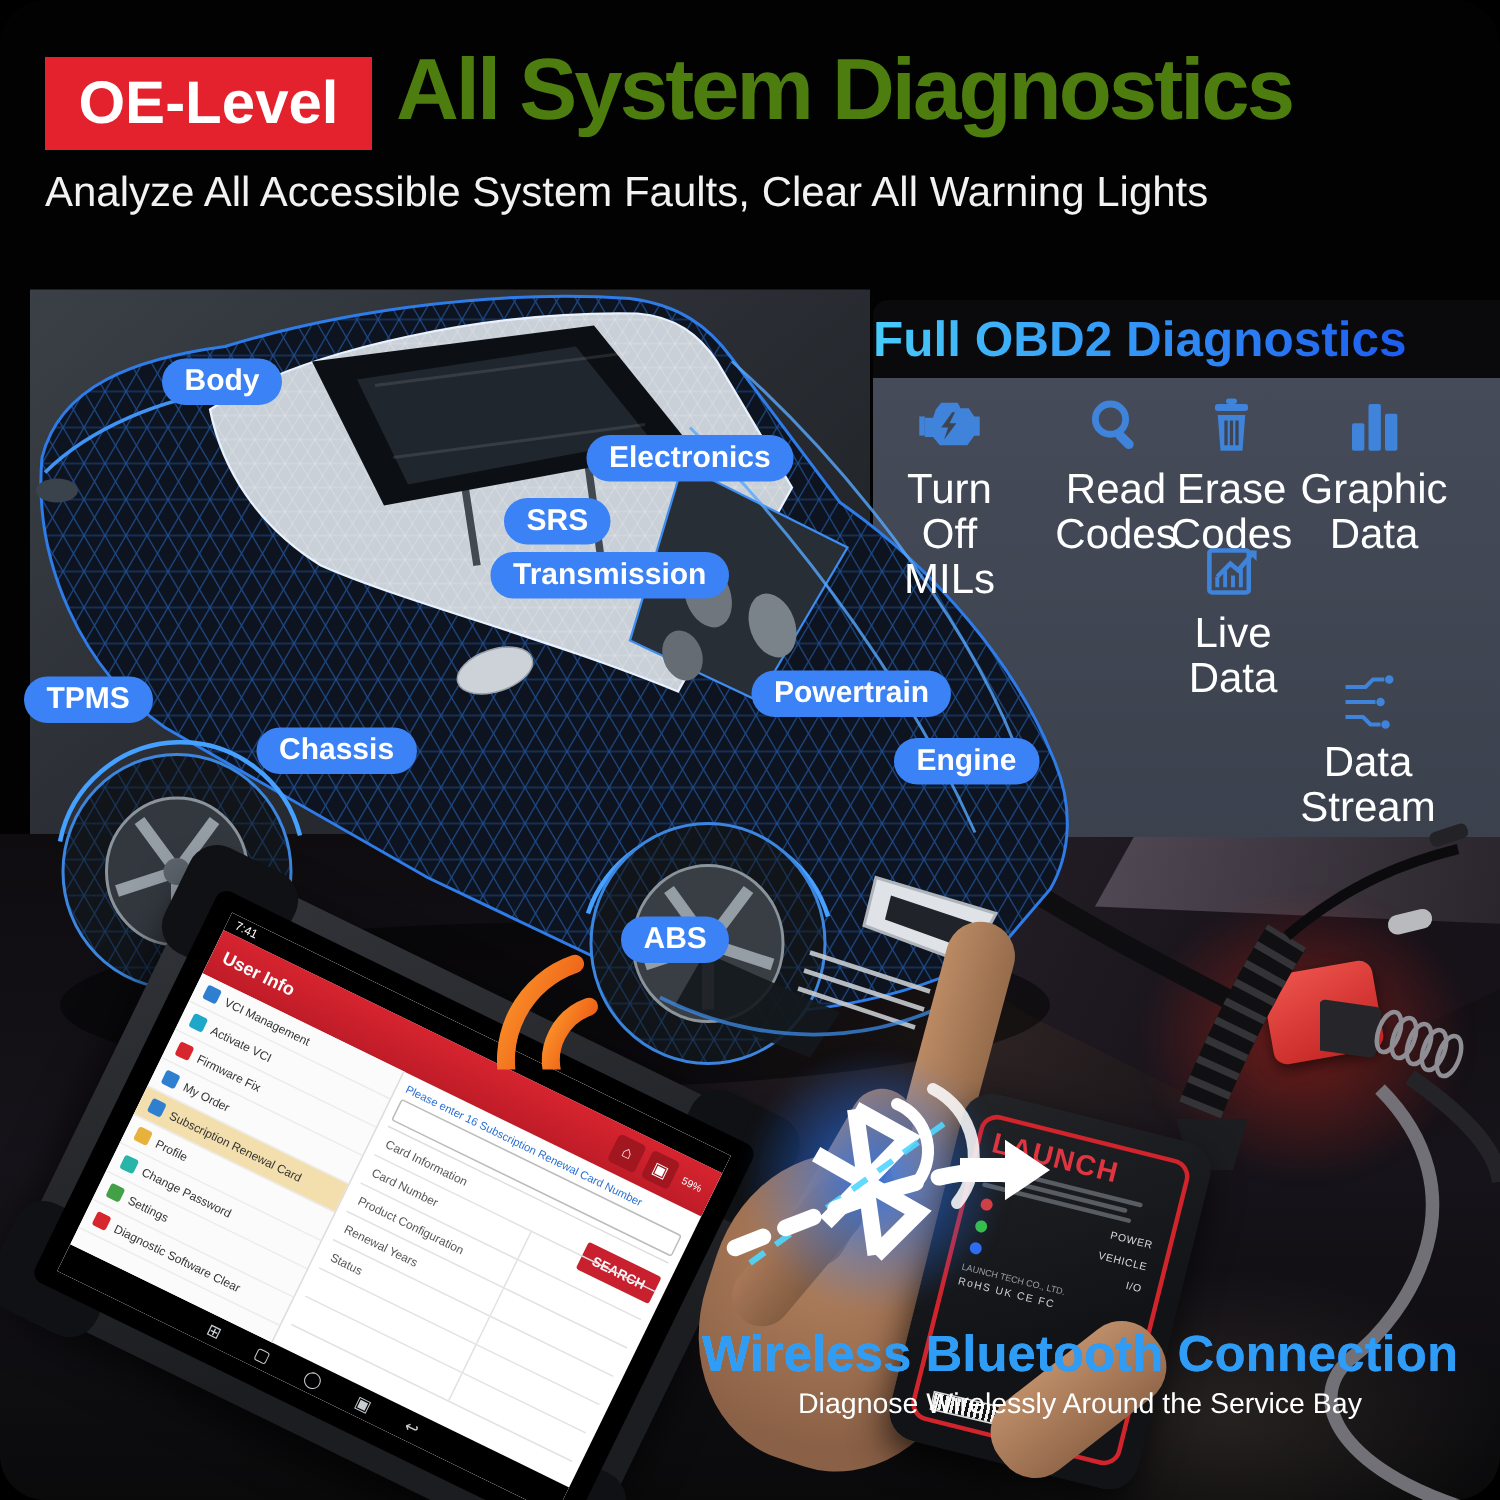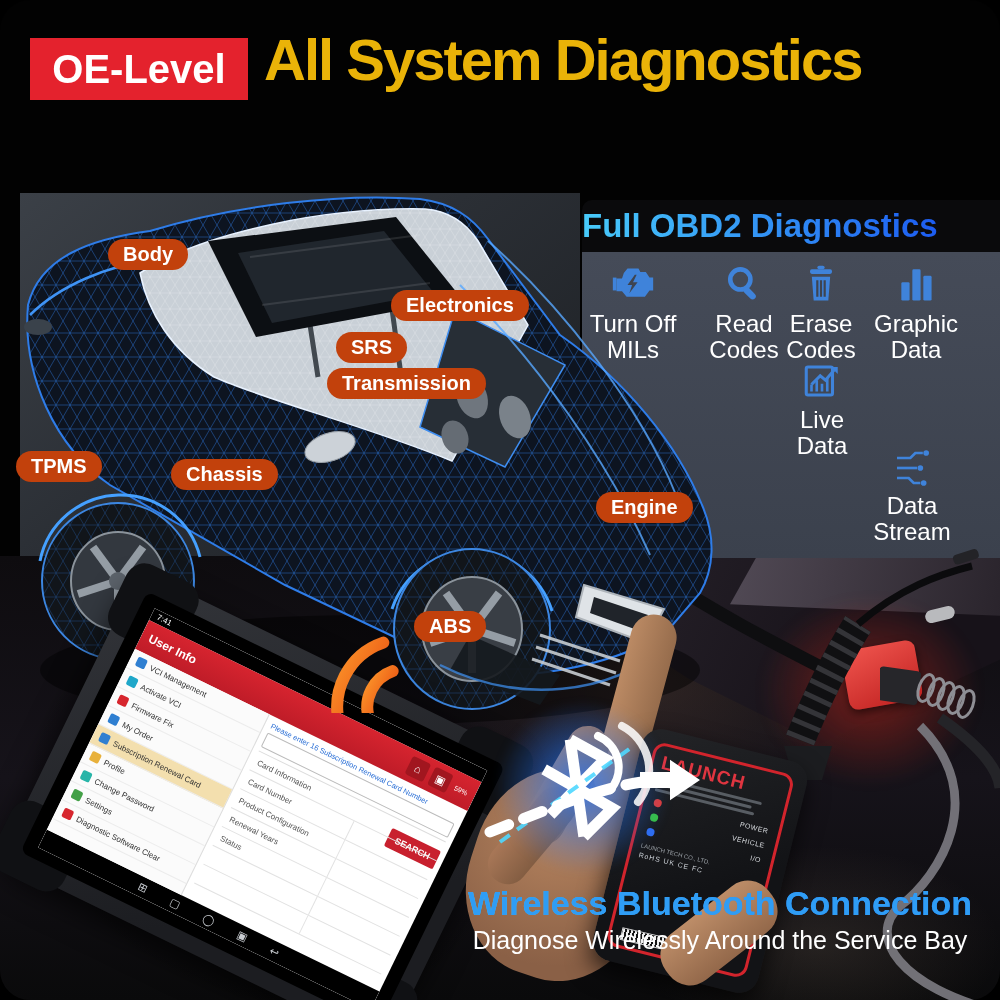--- a/index.html
+++ b/index.html
@@ -3,49 +3,49 @@
 <meta charset="utf-8">
 <style>
   html,body{margin:0;padding:0;background:#000;}
   #stage{position:relative;width:1000px;height:1000px;background:#020202;overflow:hidden;
          font-family:"Liberation Sans",sans-serif;border-radius:30px;}
   #stage *{box-sizing:border-box;}
 
   
   .hdr-badge{position:absolute;left:30px;top:38px;width:218px;height:62px;background:#e4222d;
     color:#fff;font-weight:bold;font-size:40px;display:flex;align-items:center;justify-content:center;z-index:6;}
-  .hdr-title{position:absolute;left:264px;top:26px;font-size:58px;font-weight:bold;color:#eab308;
+  .hdr-title{position:absolute;left:264px;top:26px;font-size:58px;font-weight:bold;color:#4d7c0f;
     letter-spacing:-2px;white-space:nowrap;z-index:6;}
   .hdr-sub{position:absolute;left:30px;top:112px;font-size:28px;color:#f2f2f2;white-space:nowrap;z-index:6;}
 
   
   .car-panel{position:absolute;left:20px;top:193px;width:560px;height:363px;
     background:linear-gradient(140deg,#3b4047 0%,#2b2f35 45%,#1b1e22 100%);z-index:1;}
   .obd-titlebar{position:absolute;left:582px;top:200px;width:418px;height:52px;background:#0a0a0c;
     border-radius:10px 0 0 0;display:flex;align-items:center;z-index:4;}
   .obd-title{font-size:33px;font-weight:bold;color:#35aef5;white-space:nowrap;}
   .obd-panel{position:absolute;left:582px;top:252px;width:418px;height:306px;
     background:linear-gradient(180deg,#454b58 0%,#3b414d 100%);z-index:2;}
   @supports (-webkit-background-clip:text){
     .grad-blue{background:linear-gradient(90deg,#48cbfa,#1d5cf0);-webkit-background-clip:text;
       background-clip:text;color:transparent;}
   }
 
   
   .feature{position:absolute;width:98px;text-align:center;z-index:5;color:#fff;}
   .feature svg{display:block;margin:0 auto;}
-  .feature .cap{font-size:24px;line-height:1.08;margin-top:5px;}
+  .feature .cap{font-size:28px;line-height:1.08;margin-top:5px;}
   .f0{left:584px;top:262px}.f1{left:695px;top:262px}.f2{left:772px;top:262px}.f3{left:867px;top:262px}
   .f4{left:773px;top:360px}.f5{left:861px;top:360px}.f6{left:863px;top:448px}
 
   
-  .pill{position:absolute;z-index:7;background:#c2410c;color:#fff;font-size:20px;font-weight:bold;
+  .pill{position:absolute;z-index:7;background:#3b82f6;color:#fff;font-size:20px;font-weight:bold;
     padding:4px 15px;border-radius:18px;white-space:nowrap;}
   .p0{left:108px;top:239px}.p1{left:391px;top:290px}.p2{left:336px;top:332px}.p3{left:327px;top:368px}
-  .p4{left:16px;top:451px}.p5{left:171px;top:459px}.p6{left:501px;top:447px}.p7{left:596px;top:492px}
+  .p4{left:16px;top:451px}.p5{left:171px;top:485px}.p6{left:501px;top:447px}.p7{left:596px;top:492px}
   .p8{left:414px;top:611px}
 
   .car-svg{position:absolute;left:0;top:165px;z-index:3;pointer-events:none;}
 
   
   .photo{position:absolute;left:0;top:556px;width:1000px;height:444px;z-index:0;
     background:linear-gradient(180deg,#0e0c0f 0%,#16131a 50%,#0a0a0b 100%);}
   .photo .warm{position:absolute;left:430px;top:0;width:440px;height:260px;
     background:radial-gradient(closest-side,rgba(96,72,60,.35),rgba(0,0,0,0));}
   .dash-a{position:absolute;left:600px;top:0;width:400px;height:235px;
@@ -139,21 +139,21 @@
   .bt-glow{position:absolute;left:495px;top:700px;width:175px;height:175px;z-index:30;filter:blur(5px);
     background:radial-gradient(circle,rgba(35,120,255,.8) 0%,rgba(35,120,255,0) 70%);}
   .bt-rune{position:absolute;left:527px;top:733px;z-index:31;transform:rotate(-8deg);}
   .dash-lines{position:absolute;left:430px;top:690px;z-index:32;}
   .bt-arrow{position:absolute;left:640px;top:758px;width:60px;height:44px;background:#fff;z-index:33;
     clip-path:polygon(0 32%,50% 32%,50% 4%,100% 50%,50% 96%,50% 68%,0 68%);}
 
   
   .ft-title{position:absolute;left:450px;top:884px;width:540px;text-align:center;font-size:34px;
     font-weight:bold;color:#2f9df5;z-index:40;white-space:nowrap;}
-  .ft-sub{position:absolute;left:450px;top:926px;width:540px;text-align:center;font-size:25px;
+  .ft-sub{position:absolute;left:450px;top:926px;width:540px;text-align:center;font-size:19px;
     color:#fff;z-index:40;white-space:nowrap;}
 </style>
 </head>
 <body>
 
 <div id="stage">
 
   <div class="photo">
     <div class="warm"></div>
     <div class="dash-a"></div>
@@ -176,20 +176,21 @@
         <ellipse cx="76" cy="48" rx="7" ry="14" transform="rotate(20 76 48)"></ellipse>
         <ellipse cx="86" cy="52" rx="7" ry="14" transform="rotate(20 86 52)"></ellipse>
       </g>
     </svg>
   </div>
 
   <div class="hdr-badge">
     <span>OE-Level</span>
   </div>
   <div class="hdr-title">All System Diagnostics</div>
+  <div class="hdr-sub">Analyze All Accessible System Faults, Clear All Warning Lights</div>
 
   <div class="car-panel"></div>
   <div class="obd-titlebar">
     <span class="obd-title grad-blue">Full OBD2 Diagnostics</span>
   </div>
   <div class="obd-panel"></div>
 
   <svg class="car-svg" width="760" height="575" viewBox="0 0 760 575">
     <defs>
       <pattern id="meshB" width="28" height="24" patternUnits="userSpaceOnUse">
@@ -262,20 +263,21 @@
     <path d="M30 150 C60 120 110 100 150 96" stroke="#3f93f5" stroke-width="2.5" fill="none"></path>
     <ellipse cx="38" cy="162" rx="14" ry="8" fill="#3a424b"></ellipse>
   </svg>
 
   <span class="pill p0">Body</span>
   <span class="pill p1">Electronics</span>
   <span class="pill p2">SRS</span>
   <span class="pill p3">Transmission</span>
   <span class="pill p4">TPMS</span>
   <span class="pill p5">Chassis</span>
+  <span class="pill p6">Powertrain</span>
   <span class="pill p7">Engine</span>
   <span class="pill p8">ABS</span>
 
   <div class="feature f0">
     <svg width="48" height="44" viewBox="0 0 48 48">
       <path d="M14 12 l4 -5 h12 l2 4 h6 l4 6 h4 v14 h-4 l-5 7 H17 l-5 -6 h-6 V18 h6 z" fill="#3f83da"></path>
       <rect x="2" y="17" width="4" height="14" fill="#3f83da"></rect>
       <path d="M26 14 l-8 11 h5 l-3 9 9 -12 h-5 l4 -8 z" fill="#3e4450"></path>
     </svg>
     <div class="cap"><span>Turn Off</span><br>

